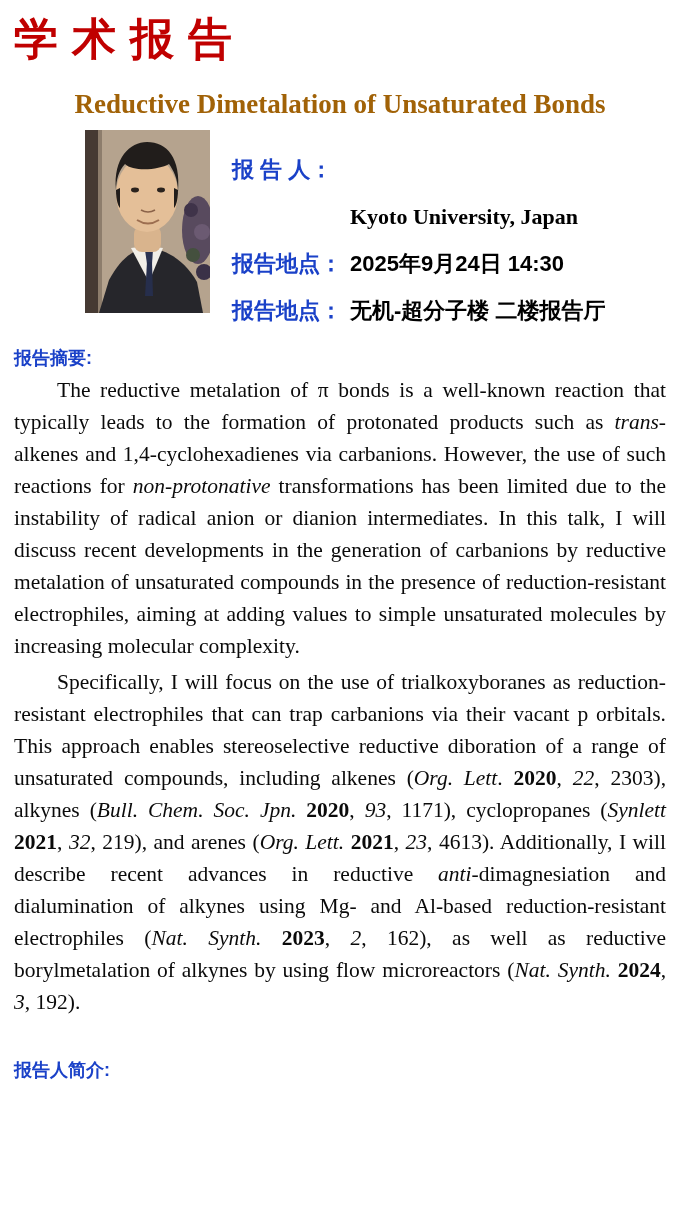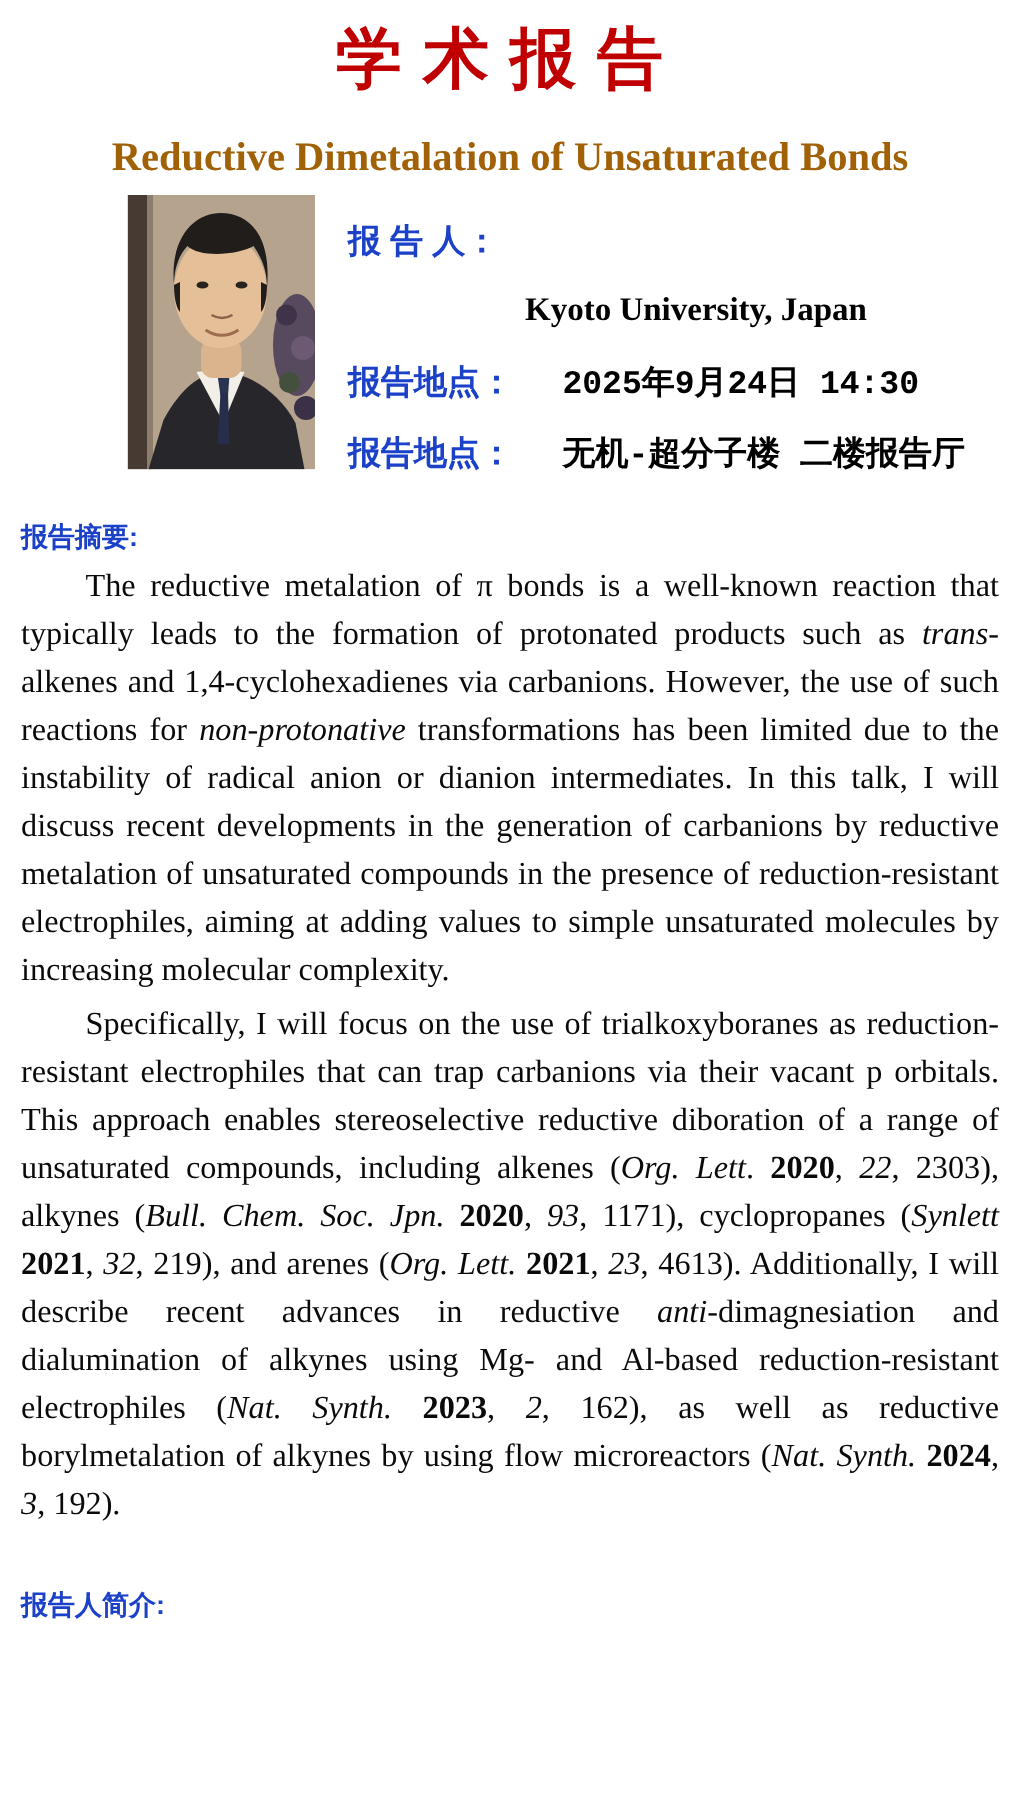--- a/index.html
+++ b/index.html
@@ -11,21 +11,21 @@
   }
   .page {
     width: 680px;
     min-height: 1210px;
     padding: 6px 14px 10px 14px;
     background: #ffffff;
     overflow: hidden;
   }
   .poster-title {
     margin: 4px 0 12px 0;
-    text-align: center;
+    text-align: left;
     font-family: "Liberation Sans", sans-serif;
     font-weight: 900;
     font-size: 44px;
     letter-spacing: 14px;
     color: #c00000;
   }
   .talk-title {
     margin: 20px 0 4px 0;
     text-align: center;
     font-family: "Liberation Serif", serif;
@@ -42,40 +42,40 @@
     height: 183px;
     flex: 0 0 125px;
     overflow: hidden;
   }
   .photo-frame svg { display: block; }
   .speaker-info {
     padding: 16px 0 0 22px;
   }
   .info-row {
     display: flex;
-    align-items: flex-start;
+    align-items: center;
     height: 47px;
   }
   .info-label {
     font-family: "Liberation Sans", sans-serif;
     font-weight: bold;
     font-size: 22px;
     color: #1a41c8;
     width: 118px;
     flex: 0 0 118px;
     white-space: nowrap;
   }
   .info-value {
     font-size: 22px;
     font-weight: bold;
     white-space: nowrap;
     color: #000000;
   }
   .value-serif { font-family: "Liberation Serif", serif; }
-  .value-sans  { font-family: Liberation Mono, monospace; margin-left: 25px; }
+  .value-sans  { font-family: Liberation Sans, sans-serif; }
   .section-heading {
     font-family: "Liberation Sans", sans-serif;
     font-weight: bold;
     font-size: 18px;
     color: #1a41c8;
     margin: 0;
   }
   .abstract-heading { margin-top: 12px; }
   .abstract-para {
     margin: 4px 0 0 0;

